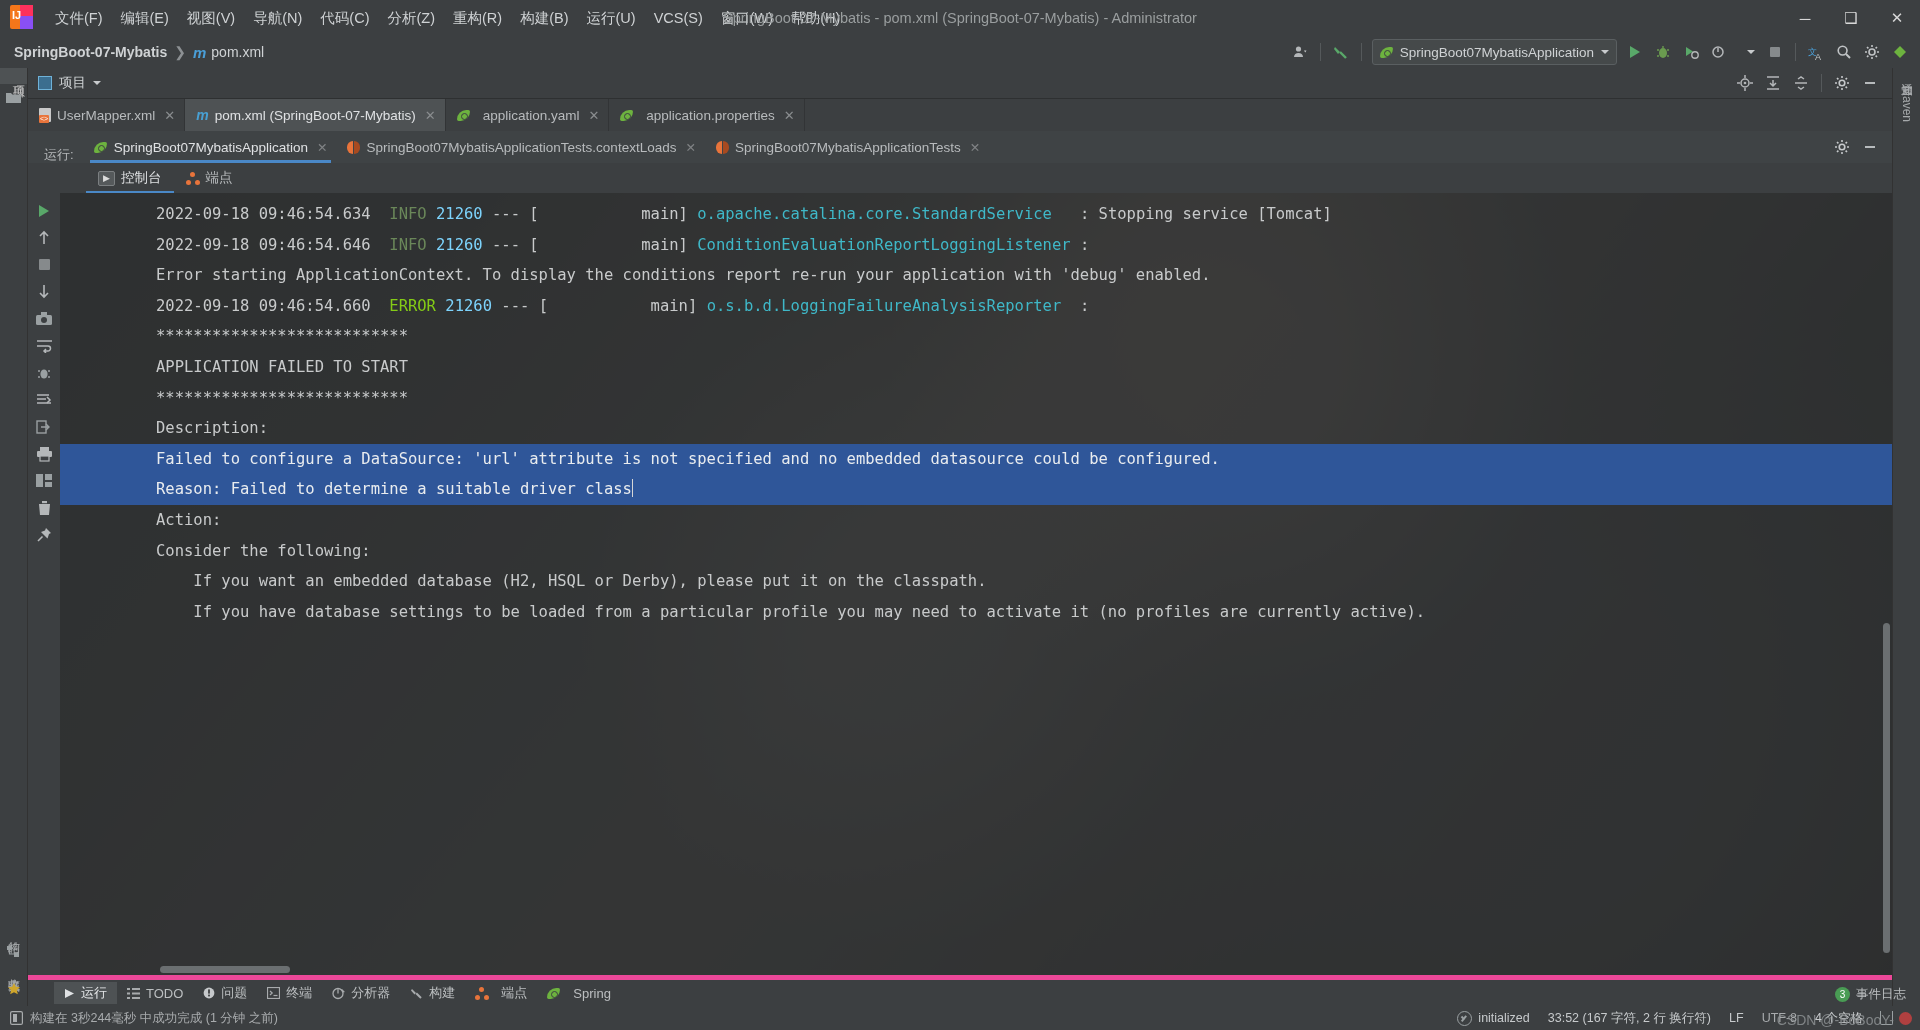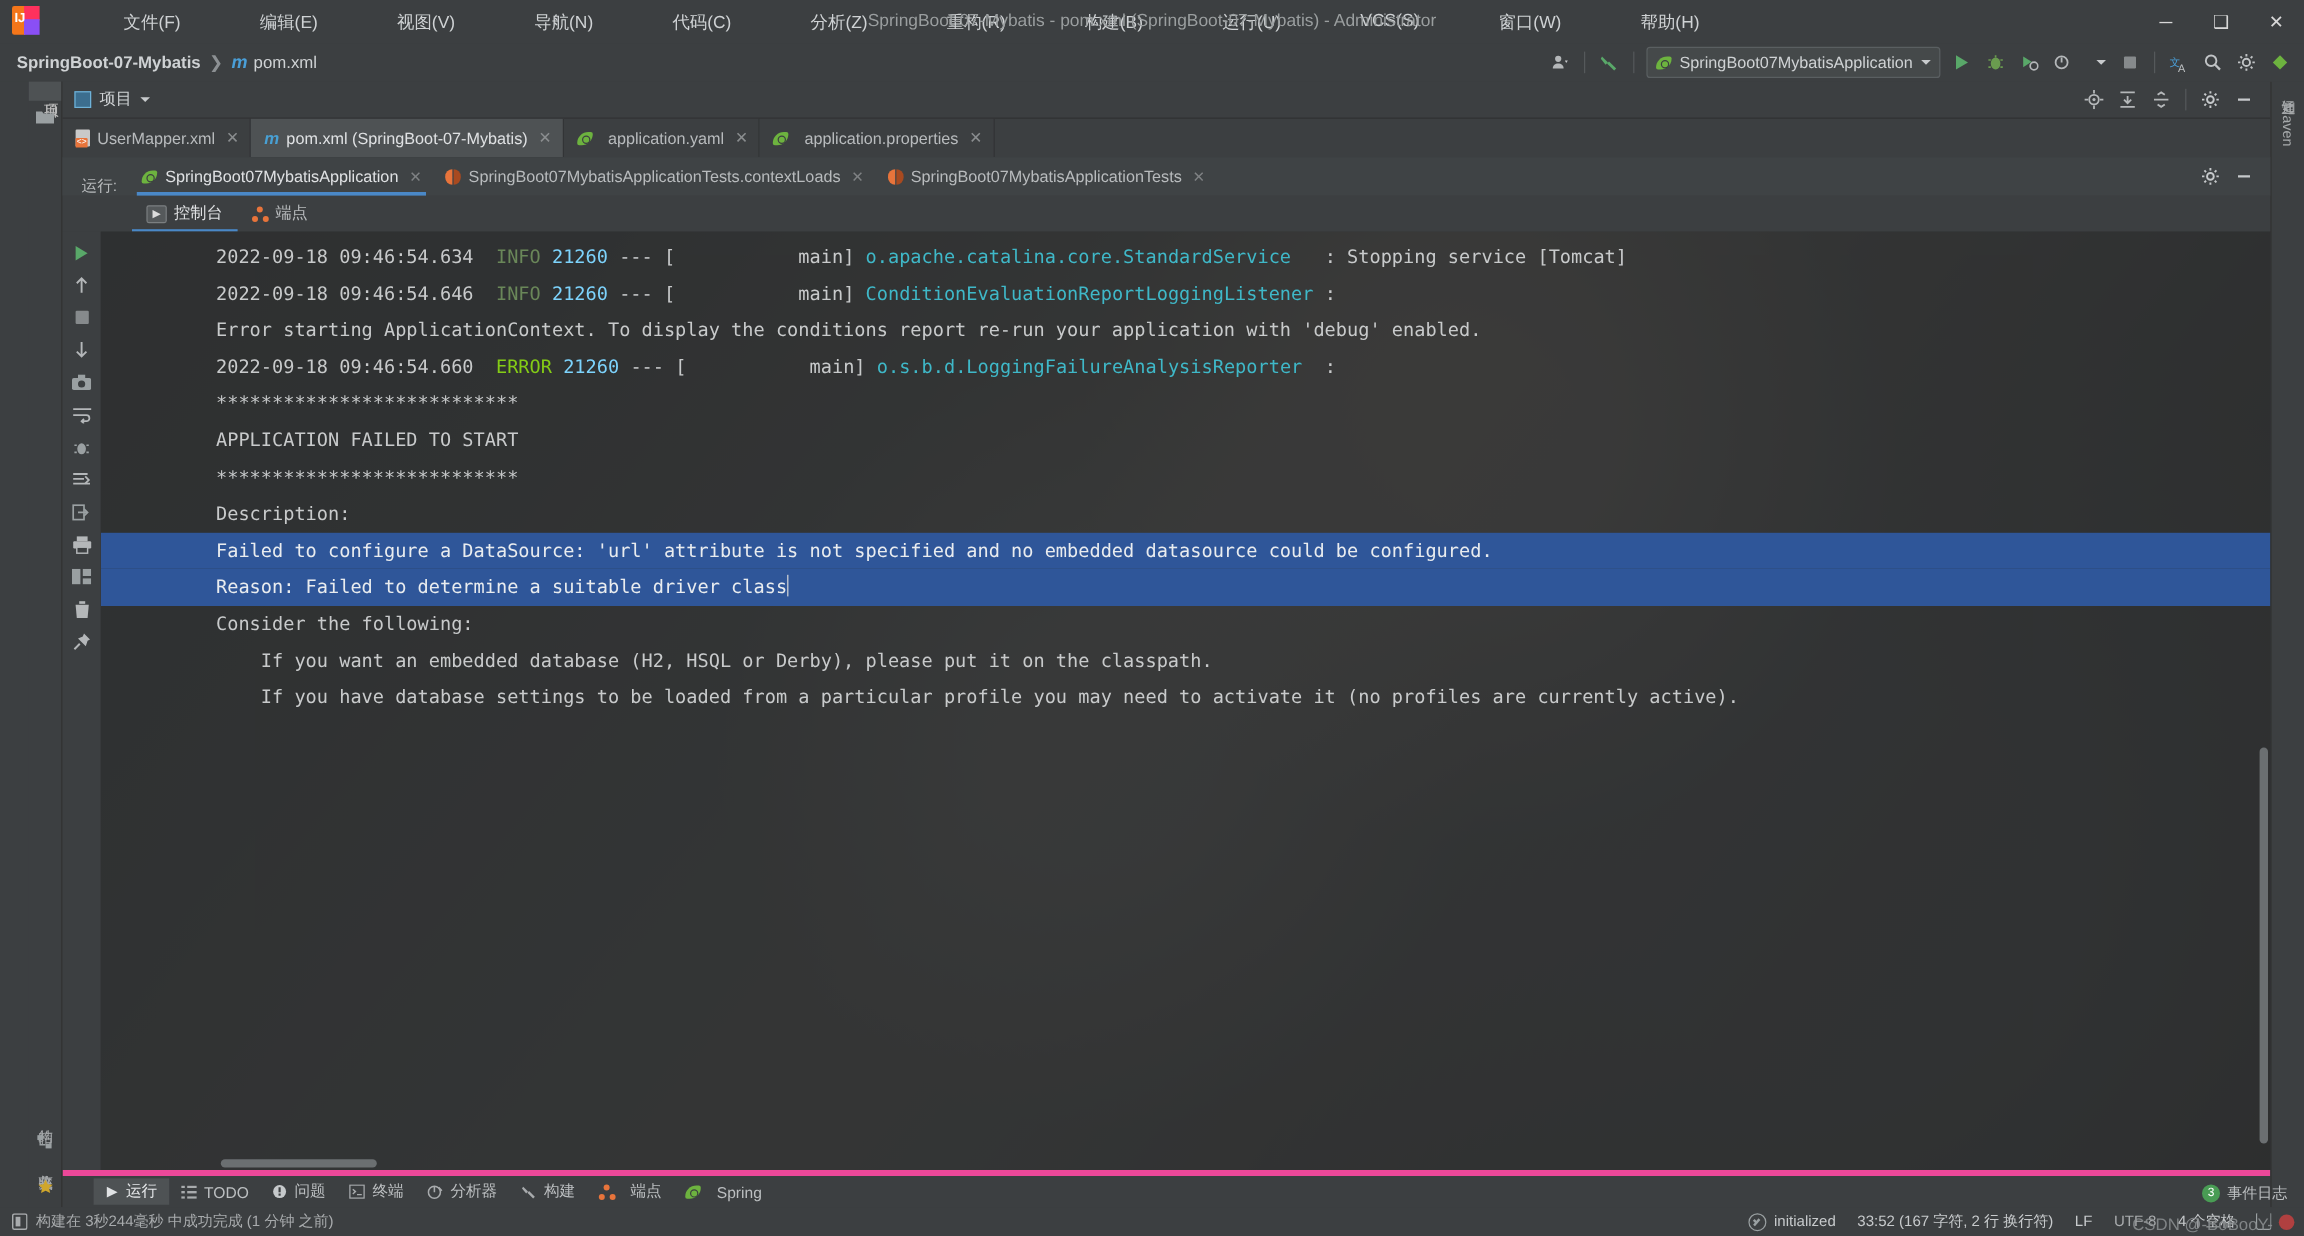--- a/index.html
+++ b/index.html
@@ -6,21 +6,21 @@
   body{
     width:1920px;height:1030px;overflow:hidden;
     background:#3c3f41;
     font-family:"Liberation Sans","DejaVu Sans",sans-serif;
     font-size:13px;color:#bbbbbb;
     -webkit-font-smoothing:antialiased;
   }
   .ide{position:relative;width:1920px;height:1030px;display:flex;flex-direction:column;background:#3c3f41;}
 
   
-  .menubar{height:36px;background:#3c3f41;display:flex;align-items:center;flex:0 0 36px;position:relative;gap:48px;}
+  .menubar{height:36px;background:#3c3f41;display:flex;align-items:center;flex:0 0 36px;position:relative;}
   .app-logo{width:30px;height:30px;margin:0 8px 0 8px;position:relative;flex:0 0 auto;}
   .app-logo .l1{position:absolute;left:2px;top:2px;width:11px;height:24px;background:#f4761a;border-radius:2px 0 0 2px;}
   .app-logo .l2{position:absolute;left:12px;top:2px;width:13px;height:12px;background:#fe315d;}
   .app-logo .l3{position:absolute;left:12px;top:13px;width:13px;height:13px;background:#8a4ff5;}
   .app-logo .lt{position:absolute;left:4px;top:6px;color:#fff;font-size:11px;font-weight:bold;font-family:"Liberation Sans",sans-serif;}
   .menu-item{padding:4px 9px;font-size:14.5px;color:#cfd2d4;white-space:nowrap;cursor:default;}
   .win-title{position:absolute;left:0;right:0;text-align:center;font-size:14.5px;color:#9a9e9f;pointer-events:none;}
   .win-btns{margin-left:auto;display:flex;height:36px;z-index:3;}
   .win-btn{width:46px;height:36px;display:flex;align-items:center;justify-content:center;color:#d8d8d8;font-size:15px;}
 
@@ -35,21 +35,21 @@
   .vsep{width:1px;height:18px;background:#55595b;margin:0 6px;}
   .runcfg{display:flex;align-items:center;height:24px;background:#45494a;border:1px solid #5a5f61;border-radius:3px;padding:0 7px;margin:0 4px;}
   .runcfg .lbl{font-size:13.5px;color:#cfd2d4;white-space:nowrap;}
   .spring-leaf{display:inline-block;width:14px;height:14px;margin-right:6px;position:relative;}
   .spring-leaf:before{content:"";position:absolute;left:0;top:2px;width:13px;height:11px;background:#6db33f;border-radius:11px 2px 11px 2px;}
   .spring-leaf:after{content:"";position:absolute;left:4px;top:5px;width:5px;height:5px;border:1.6px solid #3c3f41;border-radius:50%;}
   .caret{width:0;height:0;border-left:4px solid transparent;border-right:4px solid transparent;border-top:4px solid #c8cbcd;margin-left:7px;}
   .play-ico{width:0;height:0;border-left:10px solid #59a869;border-top:6px solid transparent;border-bottom:6px solid transparent;}
 
   
-  .body-row{flex:1 1 auto;display:flex;min-height:0;padding-left:24px;}
+  .body-row{flex:1 1 auto;display:flex;min-height:0;}
   .left-rail{width:27px;flex:0 0 27px;background:#3c3f41;border-right:1px solid #323232;display:flex;flex-direction:column;align-items:center;position:relative;}
   .rail-v{writing-mode:vertical-rl;font-size:12.5px;color:#bbb;padding:8px 0 0 0;letter-spacing:1px;background:#4e5254;width:27px;text-align:center;box-sizing:border-box;padding-bottom:6px;}
   .rail-ic{width:27px;height:26px;display:flex;align-items:center;justify-content:center;color:#a6a9ab;font-size:13px;}
   .rail-bottom{margin-top:auto;display:flex;flex-direction:column;align-items:center;padding-bottom:4px;}
   .rail-vtext{writing-mode:vertical-rl;font-size:12px;color:#a6a9ab;padding:6px 0;}
 
   .right-rail{width:27px;flex:0 0 27px;background:#3c3f41;border-left:1px solid #323232;display:flex;flex-direction:column;align-items:center;}
 
   .center{flex:1 1 auto;display:flex;flex-direction:column;min-width:0;background:#3c3f41;}
 
@@ -507,20 +507,21 @@
                 <div class="cline">APPLICATION FAILED TO START</div>
                 <div class="cline">***************************</div>
                 <div class="cline"></div>
                 <div class="cline">Description:</div>
                 <div class="cline"></div>
                 <div class="cline sel"><span class="inner">Failed to configure a DataSource: 'url' attribute is not specified and no embedded datasource could be configured.</span></div>
                 <div class="cline sel"><span class="inner"></span></div>
                 <div class="cline sel"><span class="inner">Reason: Failed to determine a suitable driver class<span class="caret-bar"></span></span></div>
                 <div class="cline"></div>
                 <div class="cline"></div>
+                <div class="cline">Action:</div>
                 <div class="cline"></div>
                 <div class="cline">Consider the following:</div>
                 <div class="cline">    If you want an embedded database (H2, HSQL or Derby), please put it on the classpath.</div>
                 <div class="cline">    If you have database settings to be loaded from a particular profile you may need to activate it (no profiles are currently active).</div>
                 <div class="cline"></div>
                 <div class="cline"></div>
               </div>
             <div class="vscroll"></div>
             <div class="hscroll"></div>
           </div>

